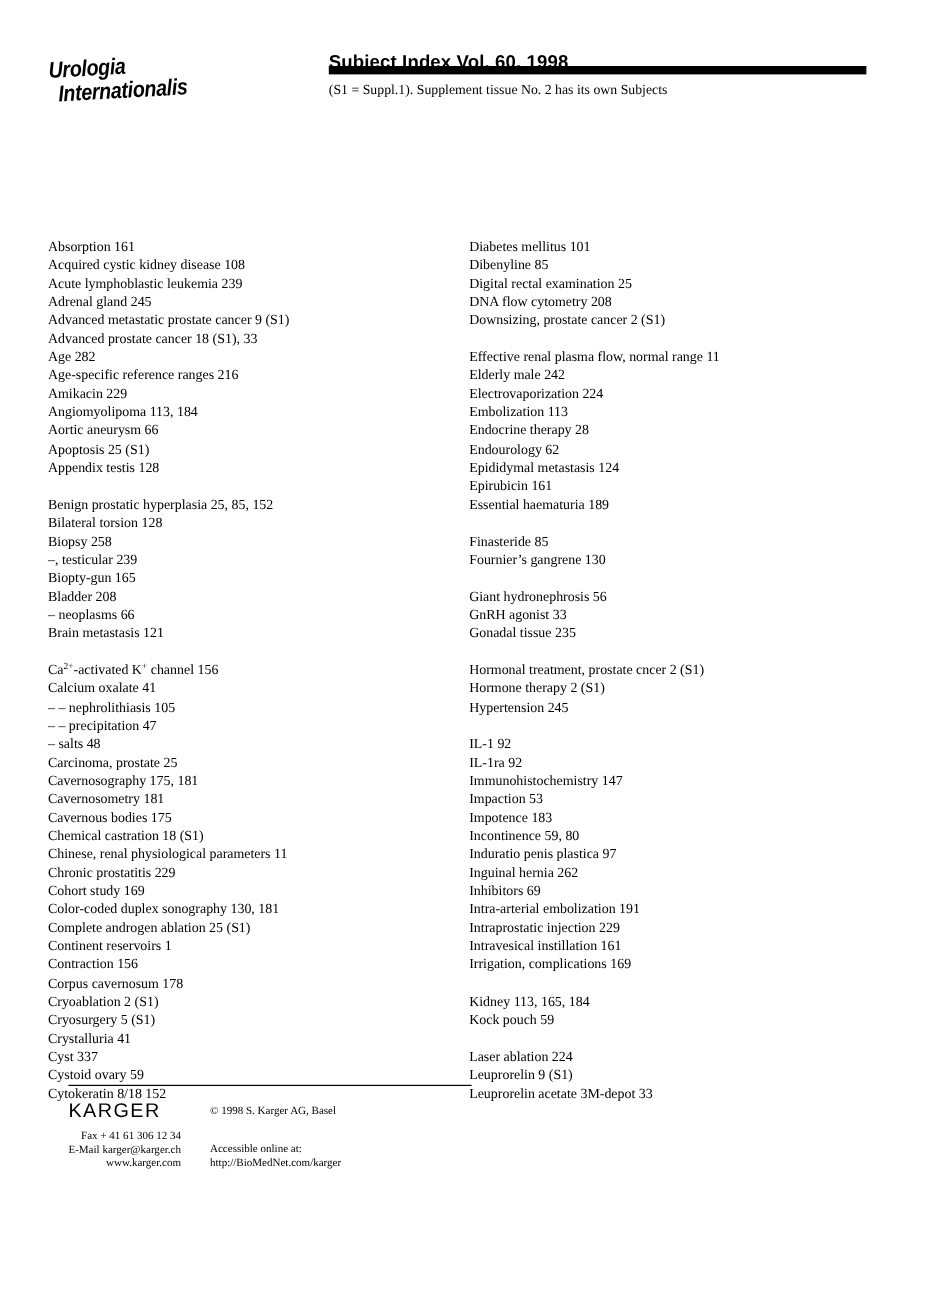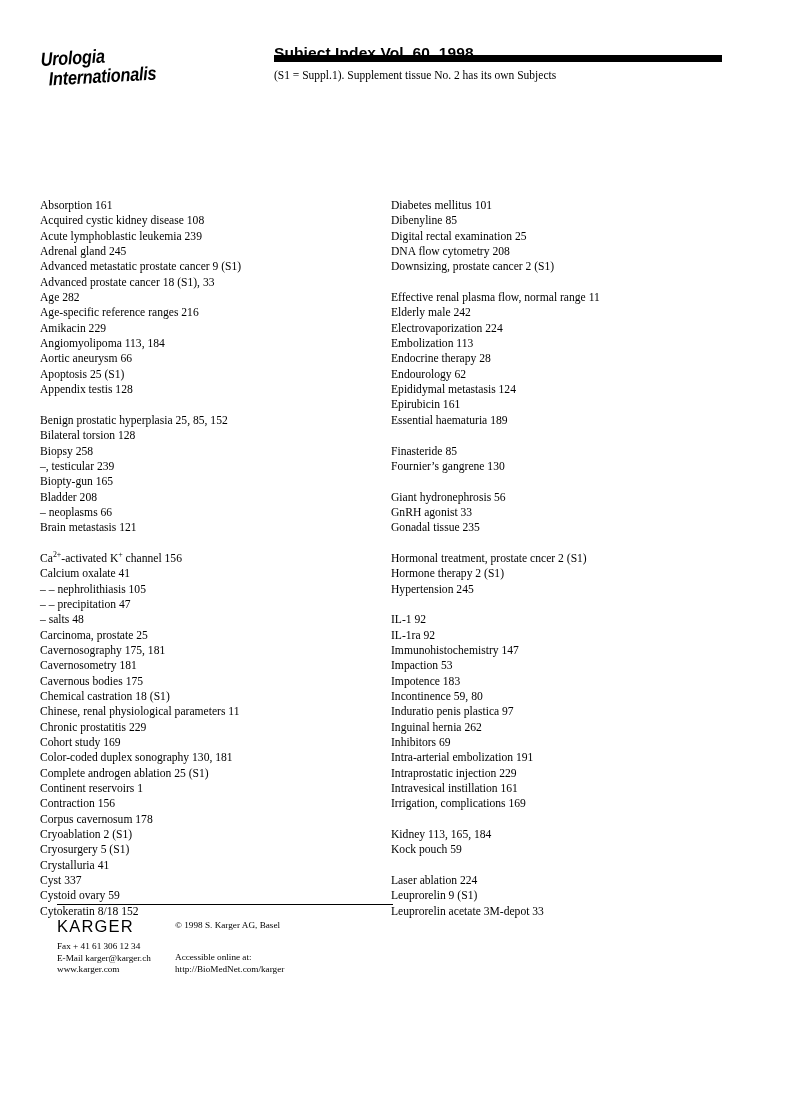--- a/index.html
+++ b/index.html
@@ -162,20 +162,21 @@
     font-size: 9.2px;
     white-space: nowrap;
   }
   .contact-block {
     position: absolute;
     left: 0;
     top: 28px;
     font-size: 9.2px;
     line-height: 11.4px;
     white-space: nowrap;
+    text-align: right;
   }
   .online-block {
     position: absolute;
     left: 118px;
     top: 39px;
     font-size: 9.2px;
     line-height: 11.4px;
     white-space: nowrap;
   }
   .contact-block div, .online-block div { margin: 0; padding: 0; }

